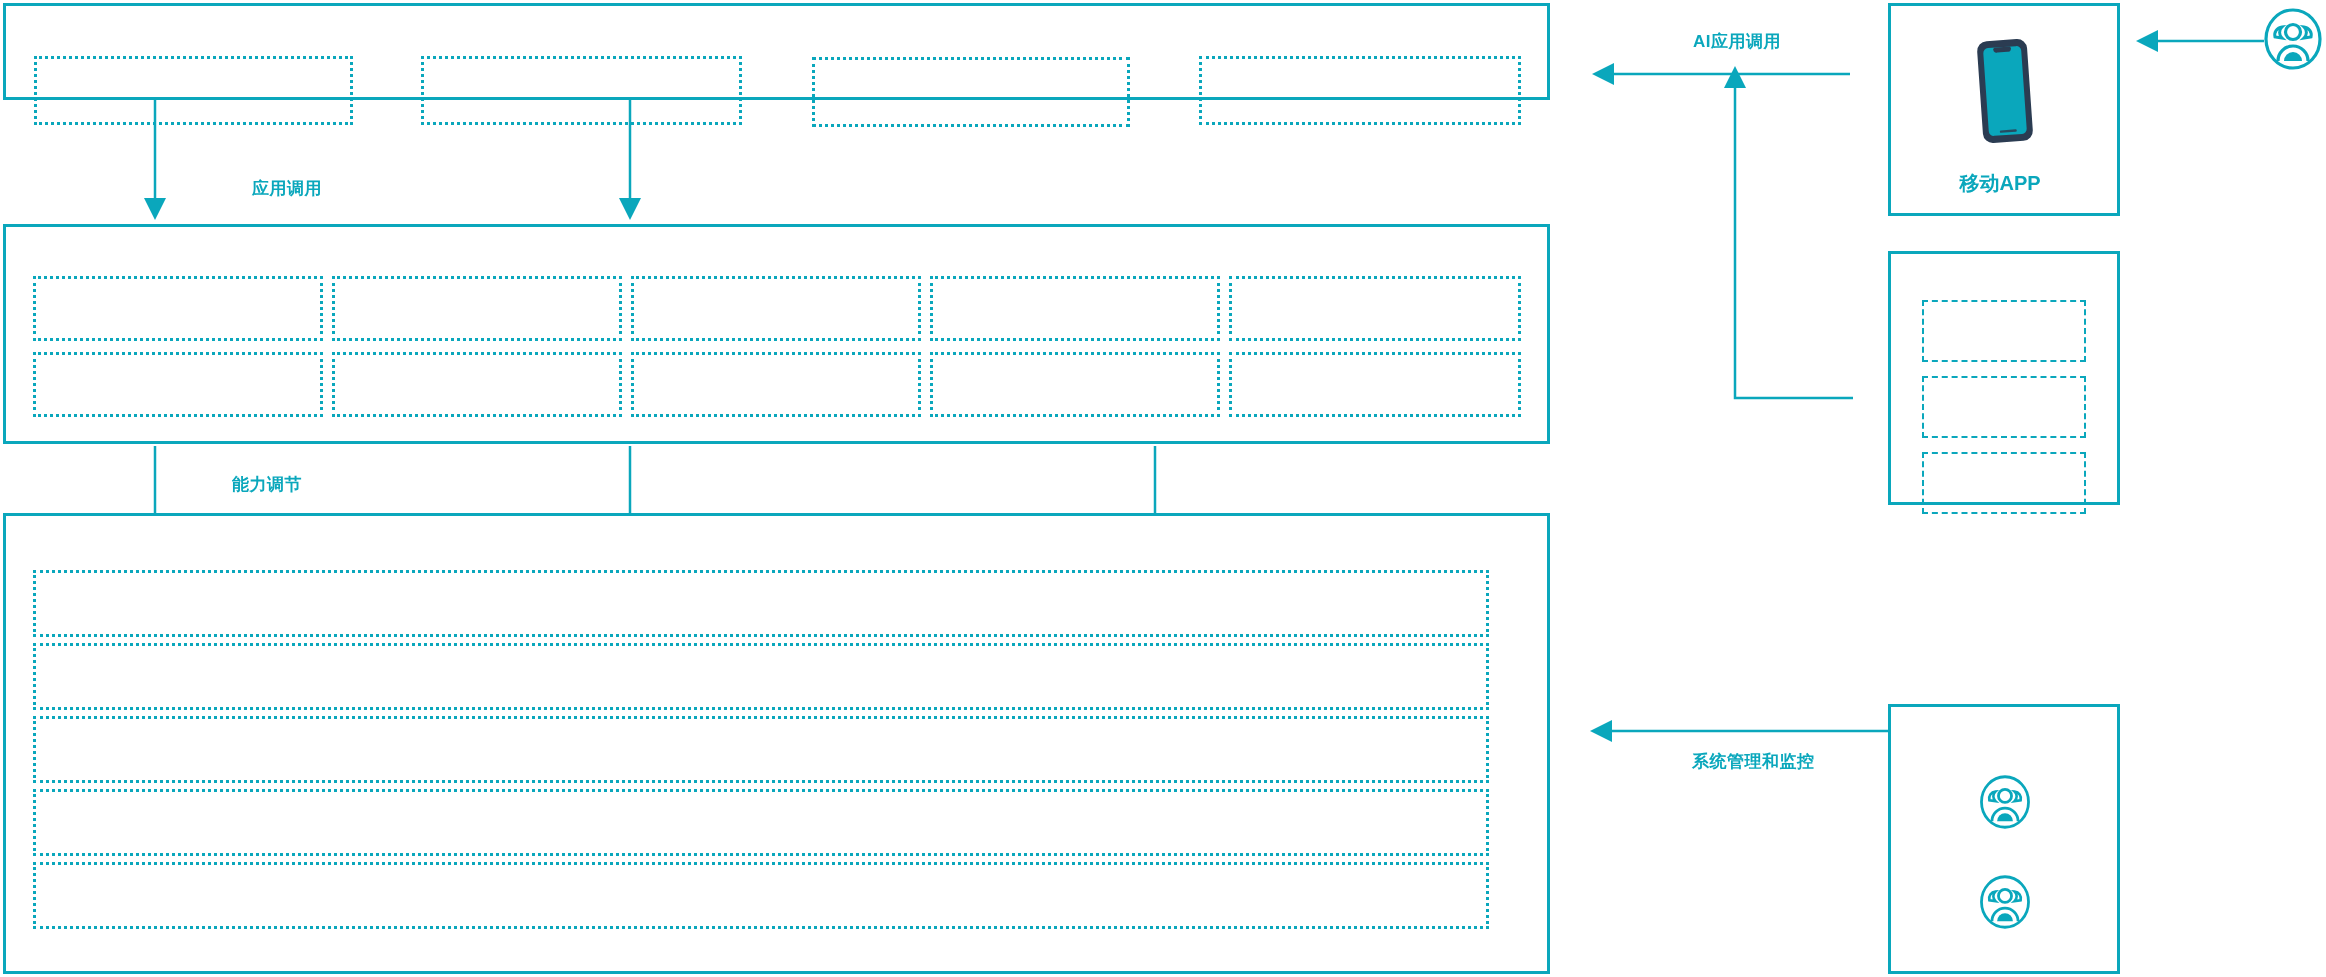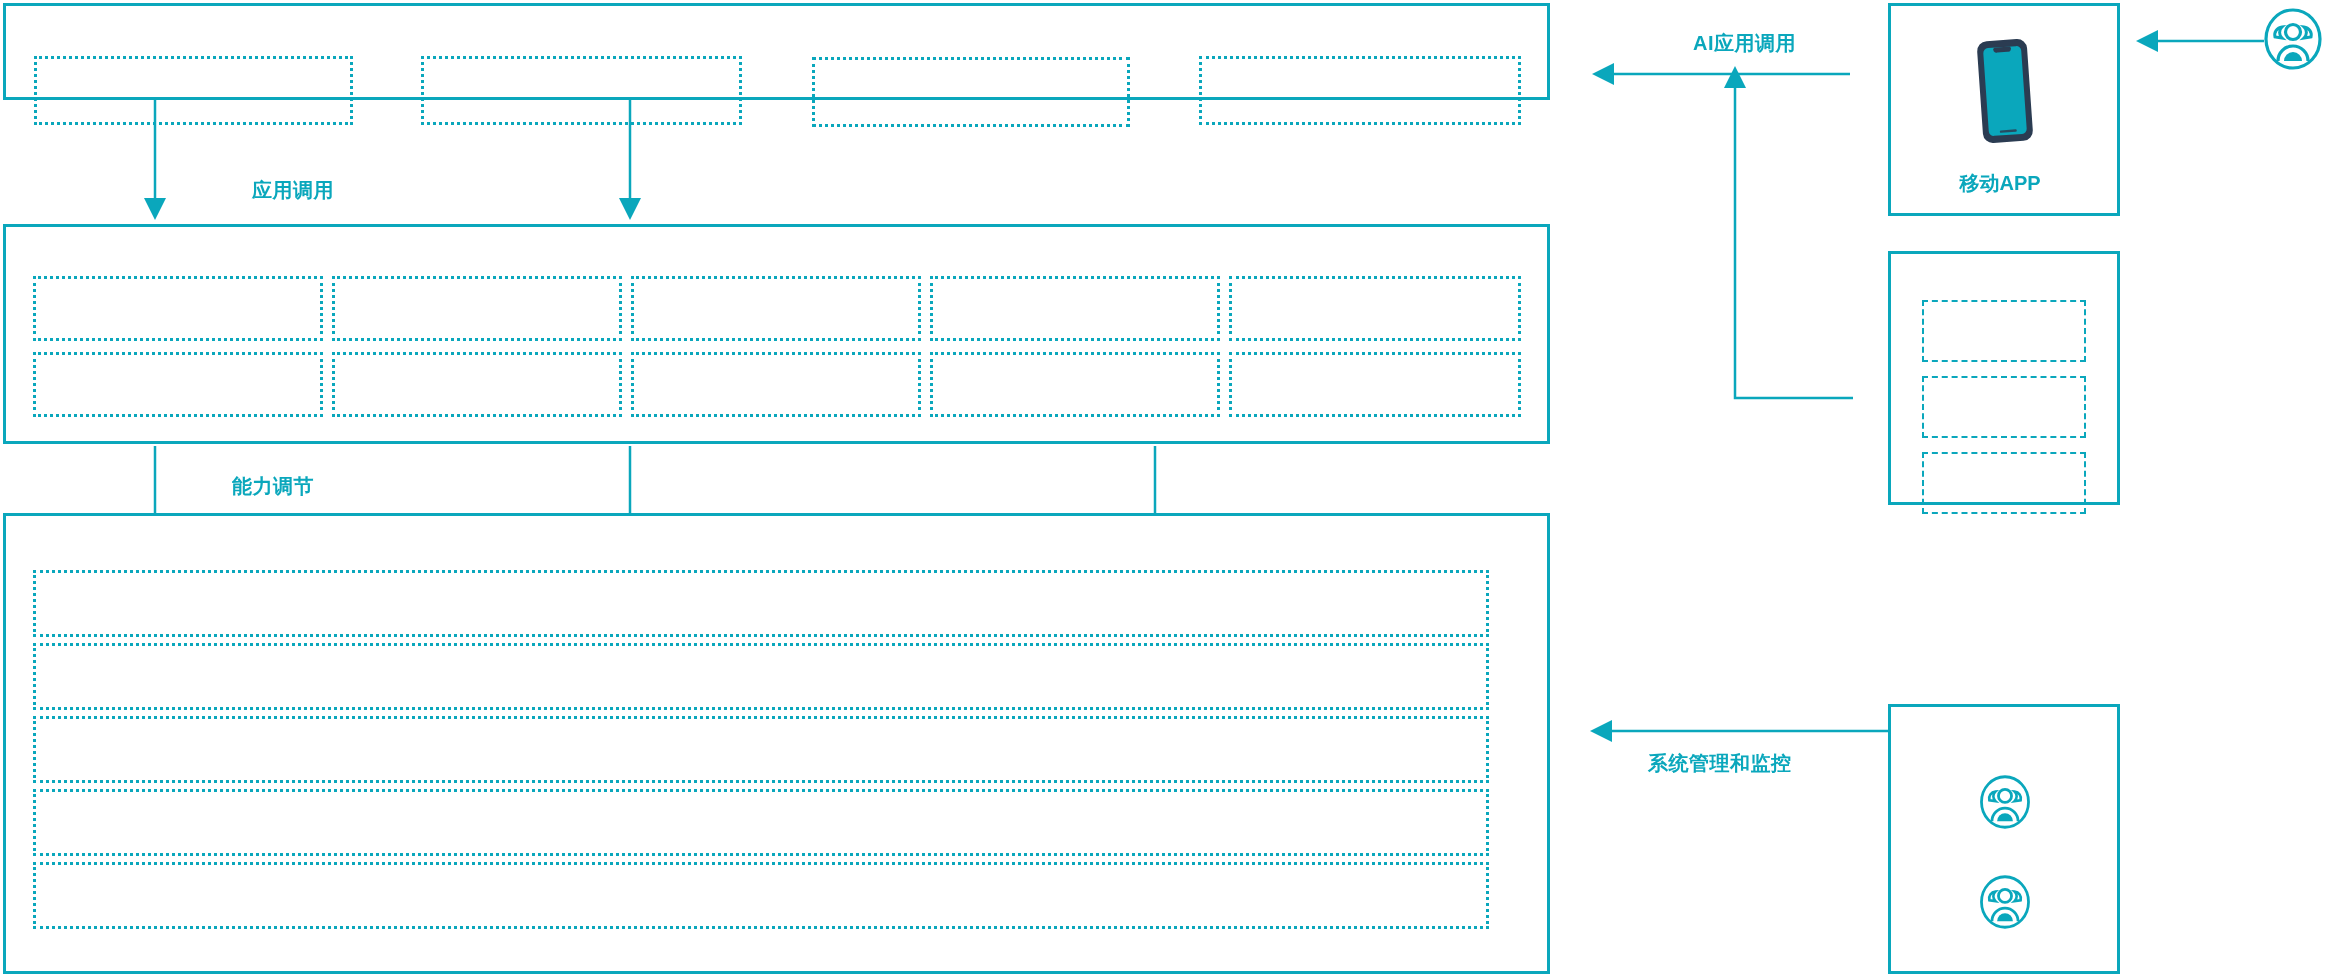--- a/index.html
+++ b/index.html
@@ -31,21 +31,21 @@
     border: 2px dashed #0aa7bc;
     background: transparent;
   }
   .dbox.dotted {
     border-style: dotted;
     border-width: 3px;
   }
   .label {
     position: absolute;
     color: #0aa7bc;
-    font-size: 20px;
+    font-size: 17px;
     font-weight: bold;
     letter-spacing: 0.5px;
     white-space: nowrap;
     font-family: "Liberation Sans", "DejaVu Sans", sans-serif;
   }
 
   
   .arrow-svg {
     position: absolute;
     overflow: visible;
@@ -216,21 +216,21 @@
     <span></span>
   </div>
   <div class="dbox" style="left:1922px; top:452px; width:164px; height:62px;">
     <span></span>
   </div>
 
   <svg class="arrow-svg" style="left:1588px; top:717px; width:300px; height:28px;" viewBox="0 0 300 28">
     <line x1="24" y1="14" x2="300" y2="14" stroke="#0aa7bc" stroke-width="2.5"></line>
     <polygon points="24,3 24,25 2,14" fill="#0aa7bc"></polygon>
   </svg>
-  <div class="label" style="left:1648px; top:750px;">系统管理和监控</div>
+  <div class="label" style="left:1692px; top:750px;">系统管理和监控</div>
 
   <div class="panel" style="left:1888px; top:704px; width:232px; height:270px;">
   </div>
   <div class="icon-wrap" style="left:1978px; top:775px; width:54px; height:54px;">
     <svg width="54" height="54" viewBox="0 0 62 62">
       <ellipse cx="31" cy="31" rx="27" ry="29" fill="none" stroke="#0aa7bc" stroke-width="3.2"></ellipse>
       <circle cx="31" cy="24" r="7.5" fill="none" stroke="#0aa7bc" stroke-width="3.2"></circle>
       <path d="M13 29 a8 8 0 0 1 7 -10 a7.5 7.5 0 0 0 0 11 z" fill="none" stroke="#0aa7bc" stroke-width="3"></path>
       <path d="M49 29 a8 8 0 0 0 -7 -10 a7.5 7.5 0 0 1 0 11 z" fill="none" stroke="#0aa7bc" stroke-width="3"></path>
       <path d="M16 53 a15 15 0 0 1 30 0" fill="none" stroke="#0aa7bc" stroke-width="3.2"></path>

